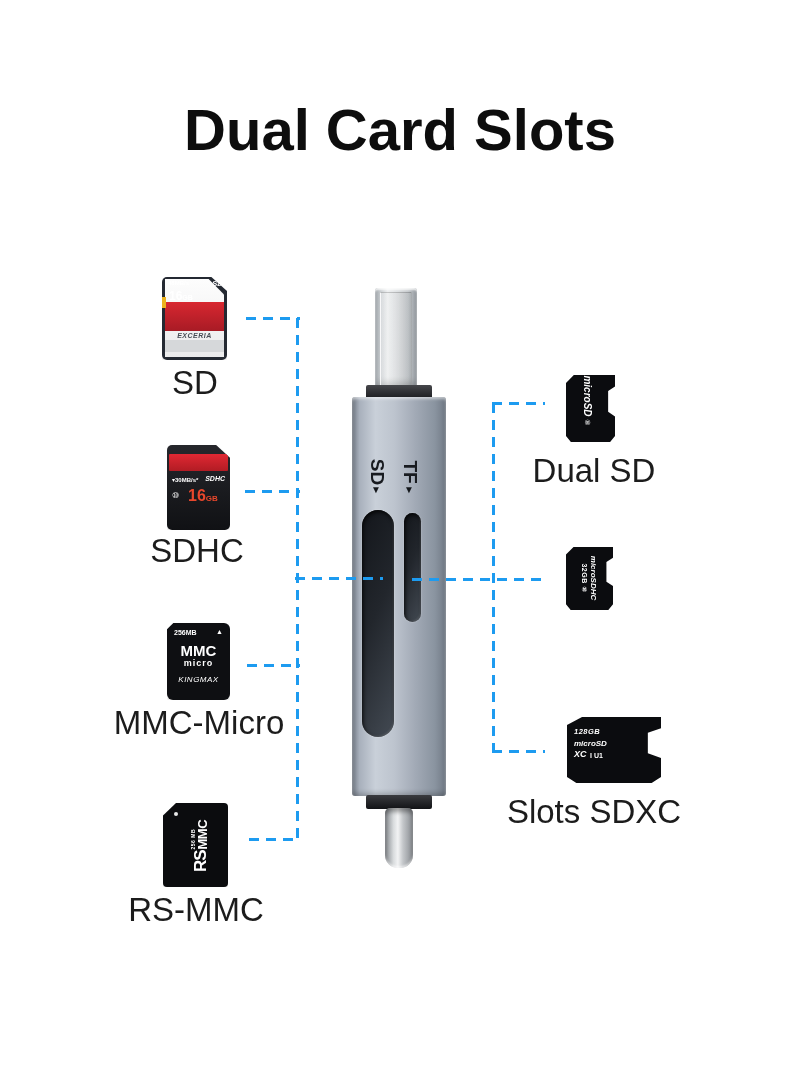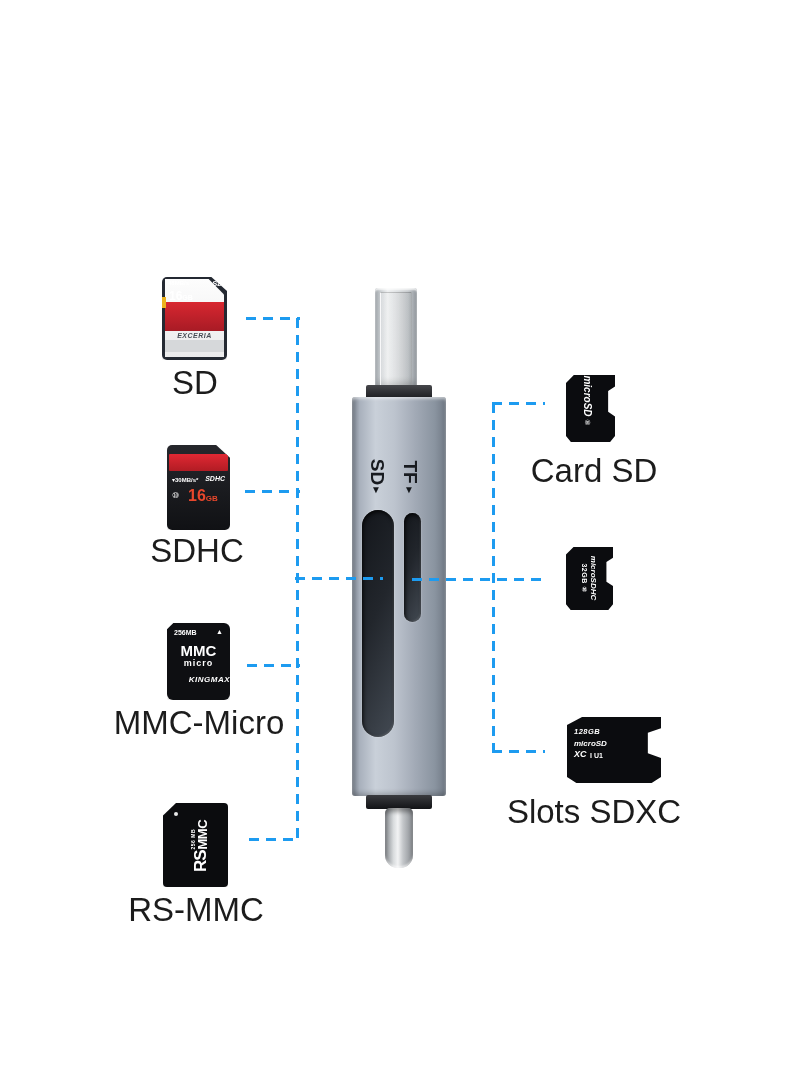--- a/index.html
+++ b/index.html
@@ -79,21 +79,21 @@
   .sdhccard .cap2{position:absolute;left:21px;top:42px;font-size:16px;font-weight:800;color:#e8472c;}
   .sdhccard .cap2 small{font-size:8px;font-weight:800;}
 
   
   .mmccard{left:167px;top:623px;width:63px;height:77px;background:#0e0f12;border-radius:6px;
           clip-path:polygon(10% 0,100% 0,100% 100%,0 100%,0 8%);}
   .mmccard .c256{position:absolute;left:7px;top:6px;font-size:7px;font-weight:700;}
   .mmccard .tri{position:absolute;right:7px;top:5px;font-size:7px;}
   .mmccard .mmc1{position:absolute;top:20px;width:100%;text-align:center;font-size:15px;font-weight:800;line-height:1;}
   .mmccard .mmc2{position:absolute;top:36px;width:100%;text-align:center;font-size:9px;font-weight:700;letter-spacing:1px;line-height:1;}
-  .mmccard .kng{position:absolute;top:53px;width:100%;text-align:right;font-size:8px;font-weight:700;font-style:italic;letter-spacing:.5px;line-height:1;}
+  .mmccard .kng{position:absolute;top:53px;width:100%;text-align:center;font-size:8px;font-weight:400;font-style:italic;letter-spacing:.5px;line-height:1;}
 
   
   .rscard{left:163px;top:803px;width:65px;height:84px;background:#0b0c0e;border-radius:4px;
           clip-path:polygon(20% 0,100% 0,100% 100%,0 100%,0 15%);}
   .rscard .dot{position:absolute;left:11px;top:9px;width:4px;height:4px;border-radius:50%;background:#e9e9e9;}
   .rscard .rsrot{position:absolute;left:2px;top:30px;width:61px;height:26px;transform:rotate(-90deg);
           display:flex;align-items:flex-end;justify-content:center;gap:1px;line-height:1;}
   .rscard .rsbig{font-size:17px;font-weight:800;letter-spacing:-1px;}
   .rscard .mmcwrap{display:flex;flex-direction:column;align-items:flex-start;line-height:1;}
   .rscard .cap256{font-size:5px;font-weight:700;letter-spacing:.5px;font-style:normal;}
@@ -127,20 +127,21 @@
   .lbl-rsmmc{left:111px;top:893px;width:170px;}
   .lbl-msd{left:509px;top:454px;width:170px;}
   .lbl-mshc{left:501px;top:624px;width:190px;}
   .lbl-msxc{left:499px;top:795px;width:190px;}
 </style>
 </head>
 <body>
 
 <div class="canvas">
 
+  <div class="title">Dual Card Slots</div>
 
   <div class="device">
     <div class="usb-a">
         <div class="inner"></div>
       </div>
     <div class="collar top"></div>
     <div class="dbody">
       <div class="tag sd">
           <span>SD</span>
         </div>
@@ -206,21 +207,21 @@
         <b class="mmcbig">MMC</b>
       </span>
     </div>
   </div>
   <div class="card-label lbl-rsmmc">RS-MMC</div>
 
   <div class="card micro msd">
     <div class="msdlogo">microSD</div>
     <div class="msdcls">⑧</div>
   </div>
-  <div class="card-label lbl-msd">Card SD</div>
+  <div class="card-label lbl-msd">Dual SD</div>
 
   <div class="card micro mshc">
     <div class="mshcrot">
       <span class="l1">microSDHC</span>
       <span class="l2"><span>32GB</span> <span>⑩</span></span>
     </div>
   </div>
 
   <div class="card micro msxc">
     <div class="gb128">128GB</div>

